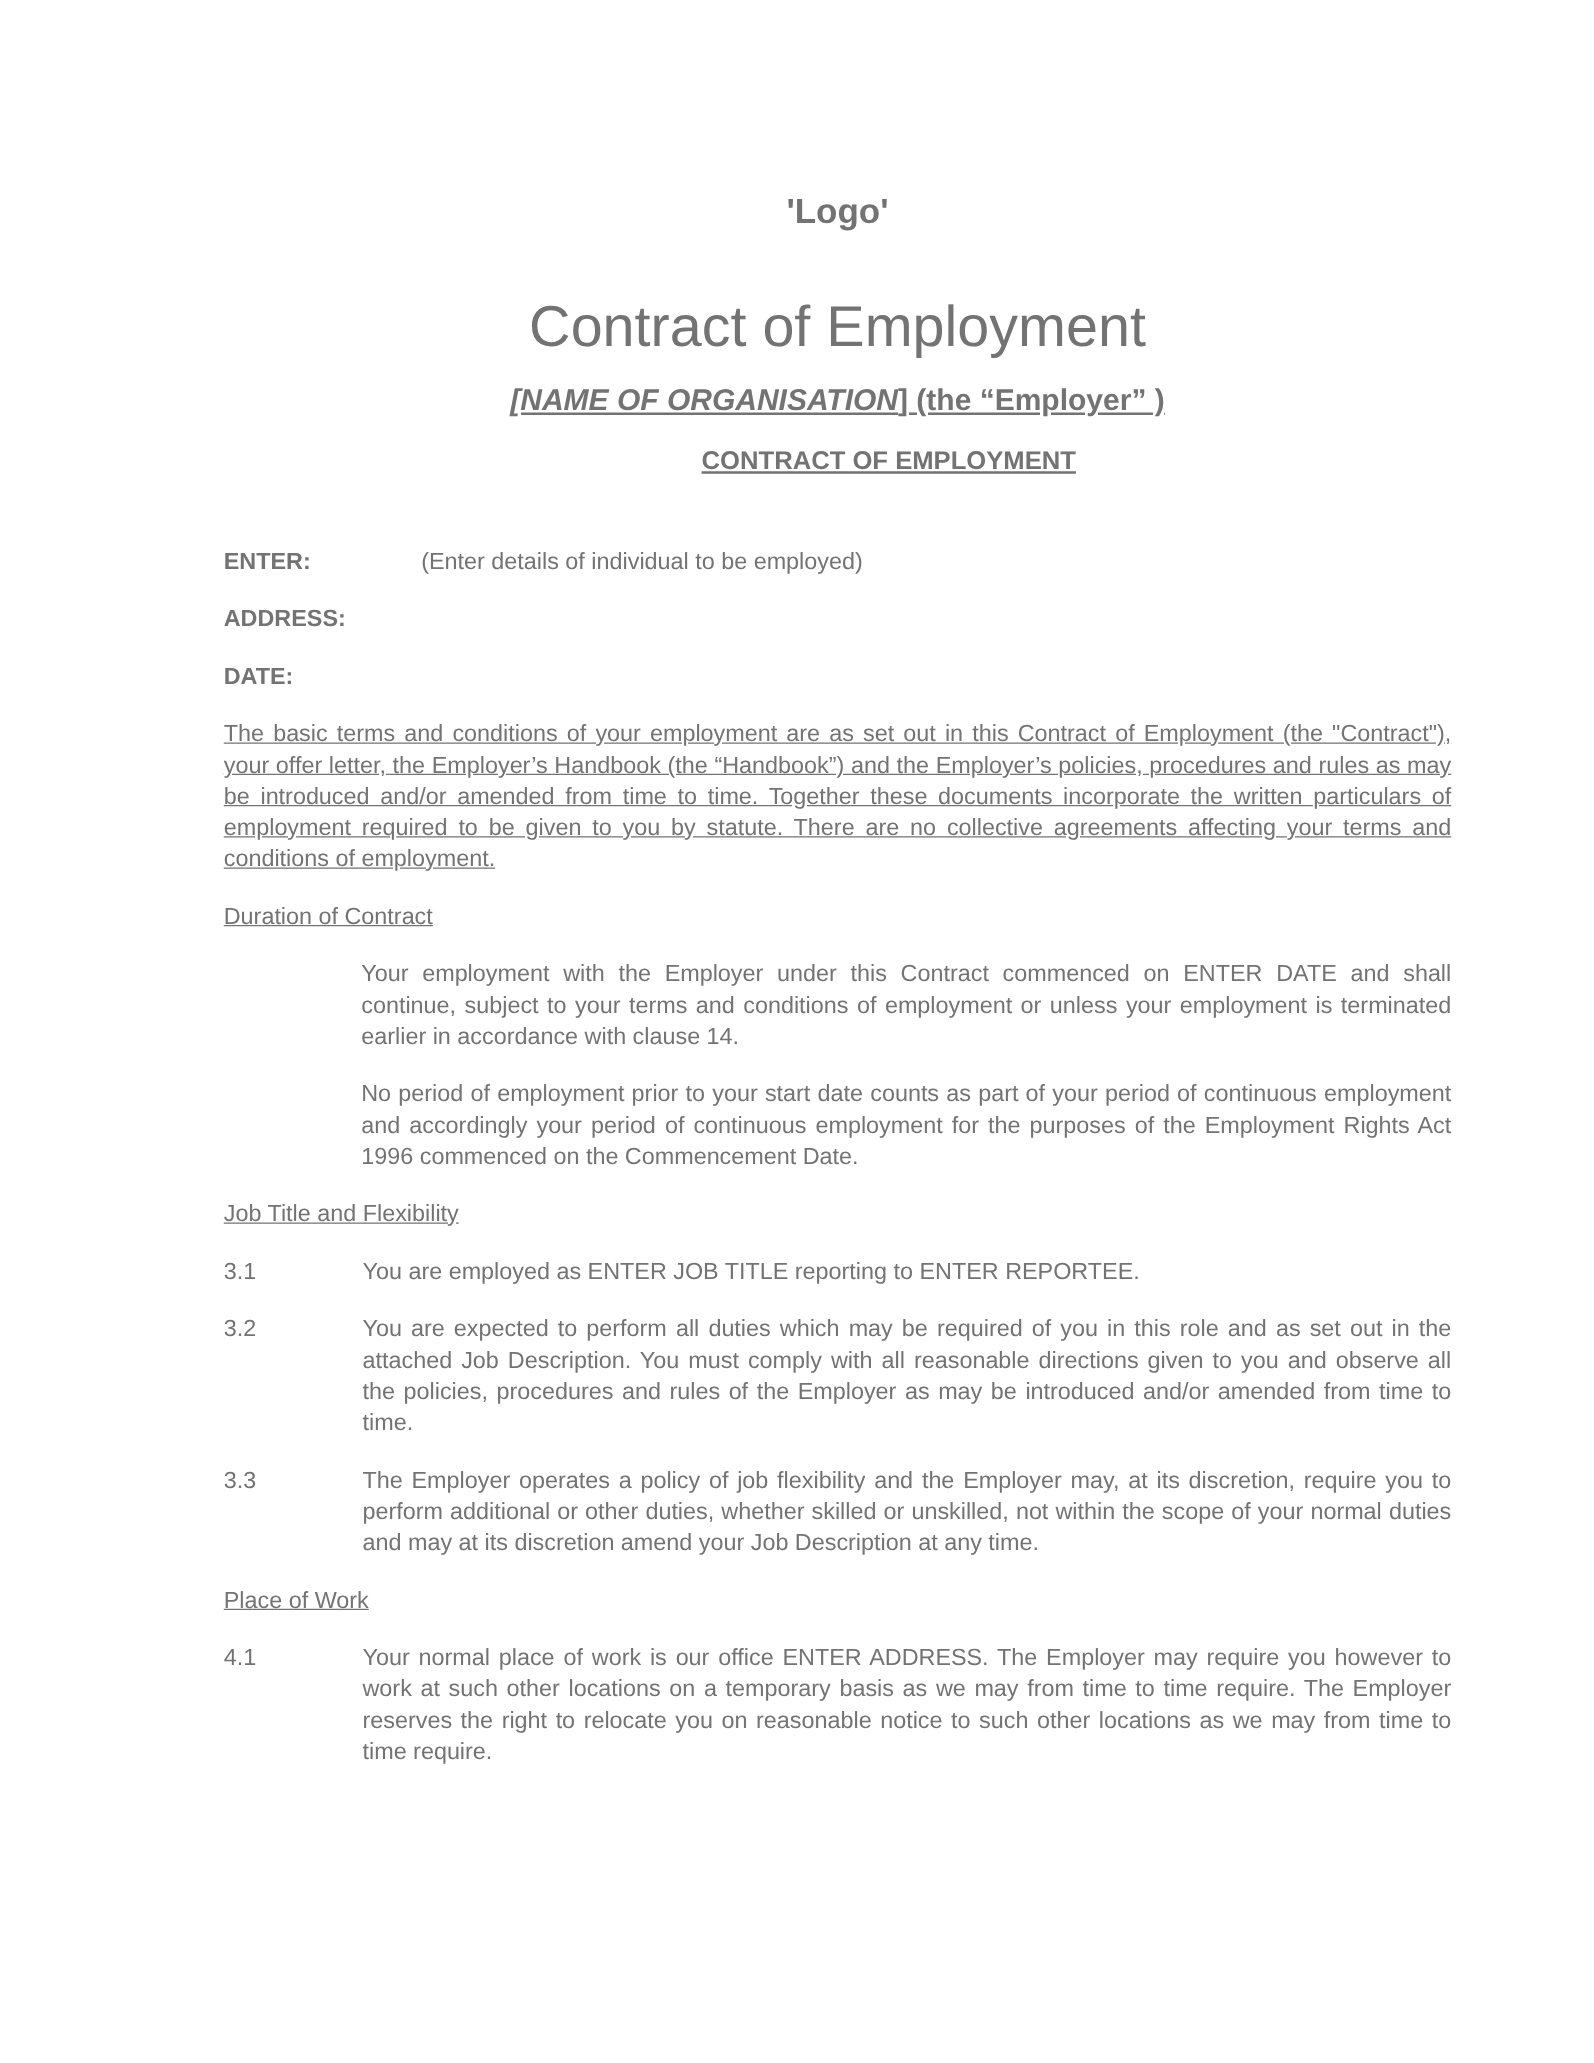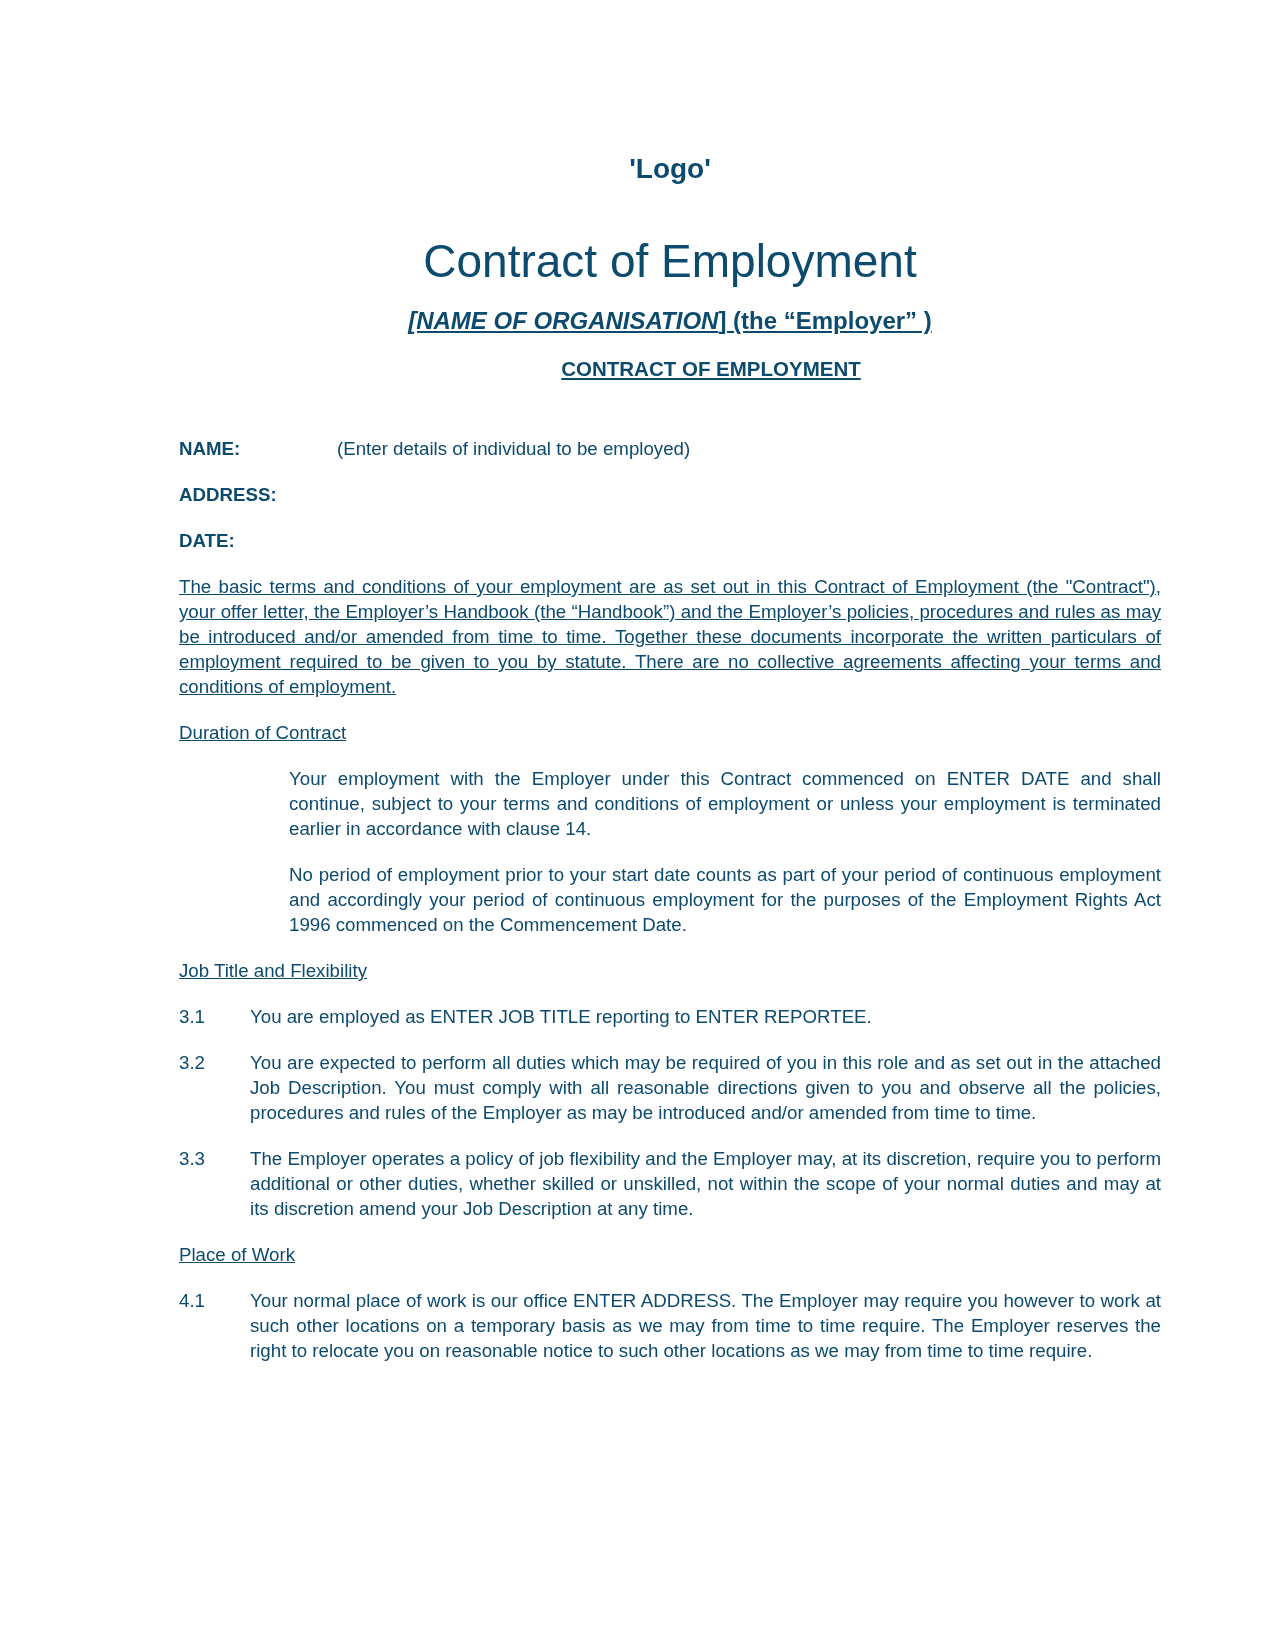--- a/index.html
+++ b/index.html
@@ -2,21 +2,21 @@
 <html><head>
 <meta charset="utf-8">
 <style>
   html,body{margin:0;padding:0;background:#ffffff;}
   .page{
     position:relative;
     width:1275px;height:1650px;
     box-sizing:border-box;
     padding:152px 114px 0 179px;
     background:#ffffff;
-    color:#0c4a6e;
+    color:#737373;
     font-family:"Liberation Sans","DejaVu Sans",sans-serif;
     font-size:18.7px;
     line-height:25px;
     overflow:hidden;
   }
   .logo{font-size:28px;font-weight:bold;line-height:34px;text-align:center;}
   .title{margin:48px 0 0 0;font-size:46px;font-weight:400;line-height:54px;text-align:center;}
   .org-line{margin:18px 0 0 0;font-size:24px;font-weight:bold;line-height:29px;text-align:center;}
   .org-line .u{text-decoration:underline;}
   .org-line .it{font-style:italic;}
@@ -26,40 +26,40 @@
   .frow{margin:21px 0 0 0;line-height:25px;}
   .frow:first-child{margin-top:0;}
   .flabel{display:inline-block;width:158px;font-weight:bold;}
   .fvalue{font-weight:normal;margin-top:40px;}
   .doc-block{margin:21px 0 0 0;}
   p.intro{text-align:justify;text-decoration:underline;}
   .heading{font-weight:normal;line-height:25px;}
   .heading .u{text-decoration:underline;}
   p.pind{margin-left:110px;text-align:justify;}
   p{margin:21px 0 0 0;padding:0;}
-  .numrow{display:flex;}
+  .numrow{display:flex;gap:40px;}
   .num{flex:0 0 71px;}
   .ptxt{flex:1;text-align:justify;}
 </style>
 </head>
 <body>
 
 <div class="page">
 
   <div class="logo">'Logo'</div>
 
   <div class="title">Contract of Employment</div>
 
   <div class="org-line"><span class="u"><span class="it">[NAME OF ORGANISATION</span><span>] (the “Employer” )</span></span></div>
 
   <div class="subtitle"><span class="shift">CONTRACT OF EMPLOYMENT</span></div>
 
   <div class="fields">
     <div class="frow">
-      <span class="flabel">NAME:</span><span class="fvalue">(Enter details of individual to be employed)</span>
+      <span class="flabel">ENTER:</span><span class="fvalue">(Enter details of individual to be employed)</span>
     </div>
     <div class="frow">
       <span class="flabel">ADDRESS:</span><span class="fvalue"></span>
     </div>
     <div class="frow">
       <span class="flabel">DATE:</span><span class="fvalue"></span>
     </div>
   </div>
 
   <p class="intro doc-block">The basic terms and conditions of your employment are as set out in this Contract of Employment (the "Contract"), your offer letter, the Employer’s Handbook (the “Handbook”) and the Employer’s policies, procedures and rules as may be introduced and/or amended from time to time.  Together these documents incorporate the written particulars of employment required to be given to you by statute.  There are no collective agreements affecting your terms and conditions of employment.</p>

